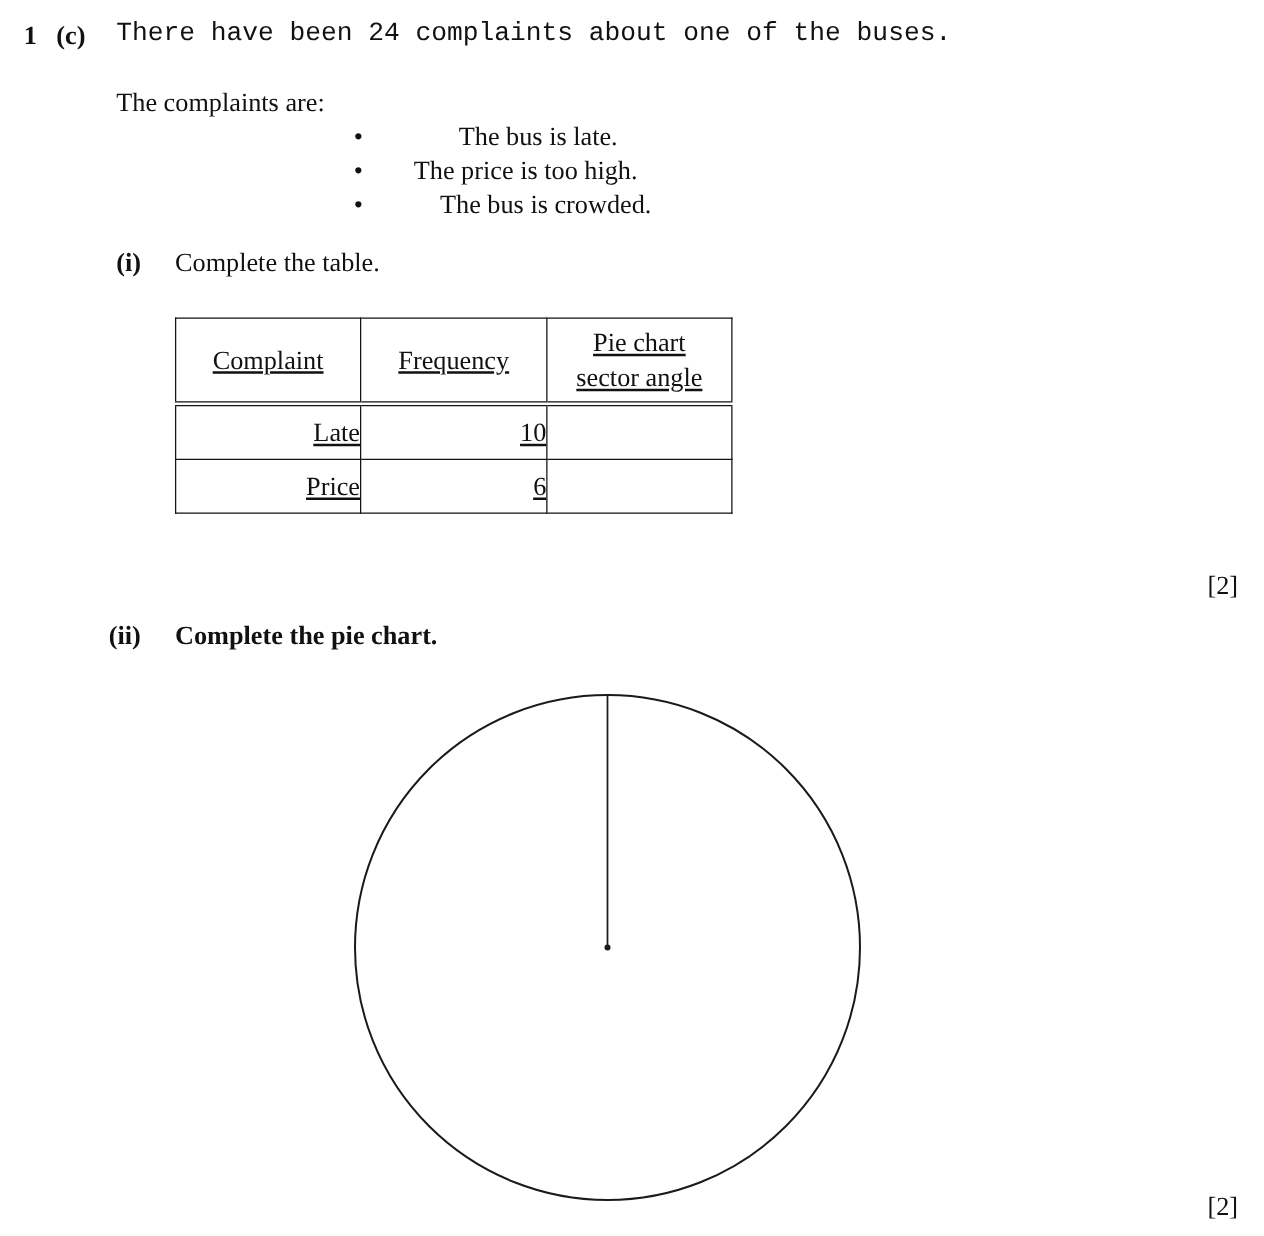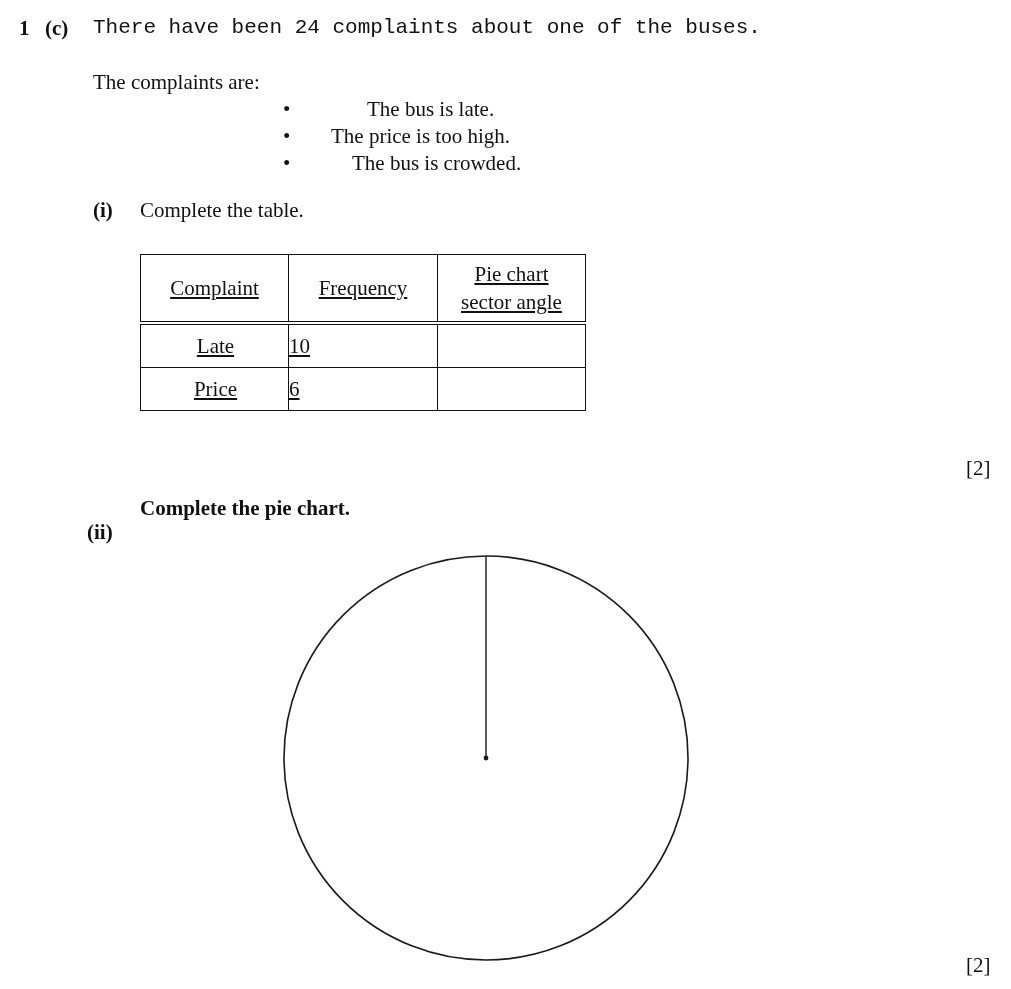--- a/index.html
+++ b/index.html
@@ -42,22 +42,22 @@
     .qtable thead tr th {
       border-bottom: 4px double #111111;
     }
     .qtable td {
       height: 42px;
       vertical-align: middle;
     }
     .col1 { width: 147px; }
     .col2 { width: 148px; }
     .col3 { width: 147px; }
-    .qtable td.left { text-align: center; padding-left: 2px; }
-    .qtable td.center { text-align: left; }
+    .qtable td.left { text-align: right; padding-left: 2px; }
+    .qtable td.center { text-align: right; }
 
     .marks { font-size: 21px; }
 
     svg.pie {
       position: absolute;
       left: 0;
       top: 0;
     }
   </style>
 </head>
@@ -107,21 +107,21 @@
     <tr>
       <td class="left">Price</td>
       <td class="center">6</td>
       <td class="center"></td>
     </tr>
   </tbody>
 </table>
 
 <div class="abs marks" style="left:966px; top:456px;">[2]</div>
 
-<div class="abs txt bold" style="left:87px; top:520px;">(ii)</div>
+<div class="abs txt bold" style="left:87px; top:496px;">(ii)</div>
 <div class="abs txt" style="left:140px; top:496px;font-weight:bold;">Complete the pie chart.</div>
 
 <svg class="pie" width="1011" height="989">
   <circle cx="486" cy="758" r="202" fill="none" stroke="#1a1a1a" stroke-width="1.6"></circle>
   <line x1="486" y1="758" x2="486" y2="556" stroke="#1a1a1a" stroke-width="1.4"></line>
   <circle cx="486" cy="758" r="2.4" fill="#1a1a1a"></circle>
 </svg>
 
 <div class="abs marks" style="left:966px; top:953px;">[2]</div>
 

